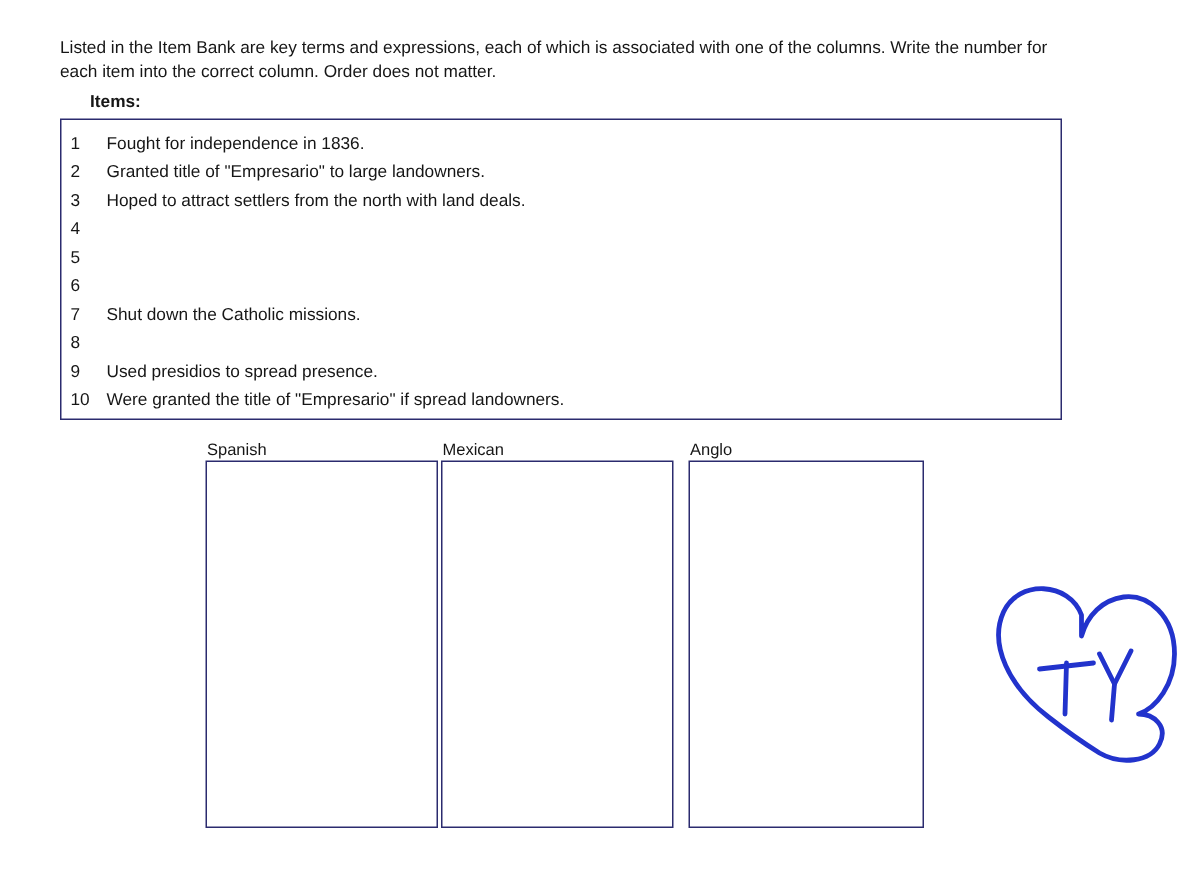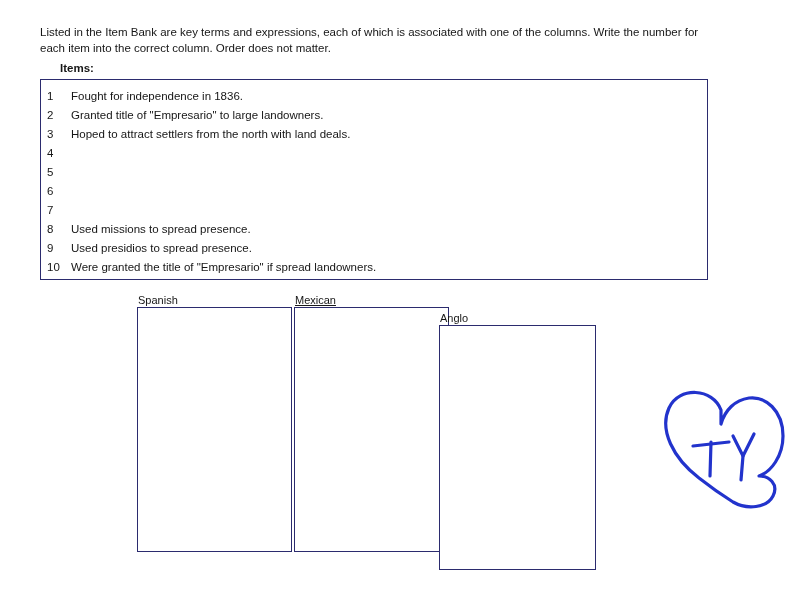--- a/index.html
+++ b/index.html
@@ -94,24 +94,24 @@
   }
   .col-box {
     border: 1px solid #2b2b6e;
     box-sizing: border-box;
     background: #ffffff;
   }
 
   .col-spanish { left: 0; }
   .col-spanish .col-box { width: 155px; height: 245px; }
 
-  .col-mexican { left: 157px; text-decoration: underline; }
+  .col-mexican { left: 157px; }
   .col-mexican .col-box { width: 155px; height: 245px; }
 
-  .col-anglo { left: 302px; margin-top: 18px; }
+  .col-anglo { left: 322px; }
   .col-anglo .col-box { width: 157px; height: 245px; }
 
   .doodle {
     position: absolute;
     left: 655px;
     top: 380px;
     width: 135px;
     height: 145px;
   }
 </style>
@@ -142,24 +142,24 @@
       <span class="item-num">4</span>
     </div>
     <div class="item-row">
       <span class="item-num">5</span>
     </div>
     <div class="item-row">
       <span class="item-num">6</span>
     </div>
     <div class="item-row">
       <span class="item-num">7</span>
+      <span class="item-text">Shut down the Catholic missions.</span>
     </div>
     <div class="item-row">
       <span class="item-num">8</span>
-      <span class="item-text">Used missions to spread presence.</span>
     </div>
     <div class="item-row">
       <span class="item-num">9</span>
       <span class="item-text">Used presidios to spread presence.</span>
     </div>
     <div class="item-row">
       <span class="item-num">10</span>
       <span class="item-text">Were granted the title of "Empresario" if spread landowners.</span>
     </div>
 

